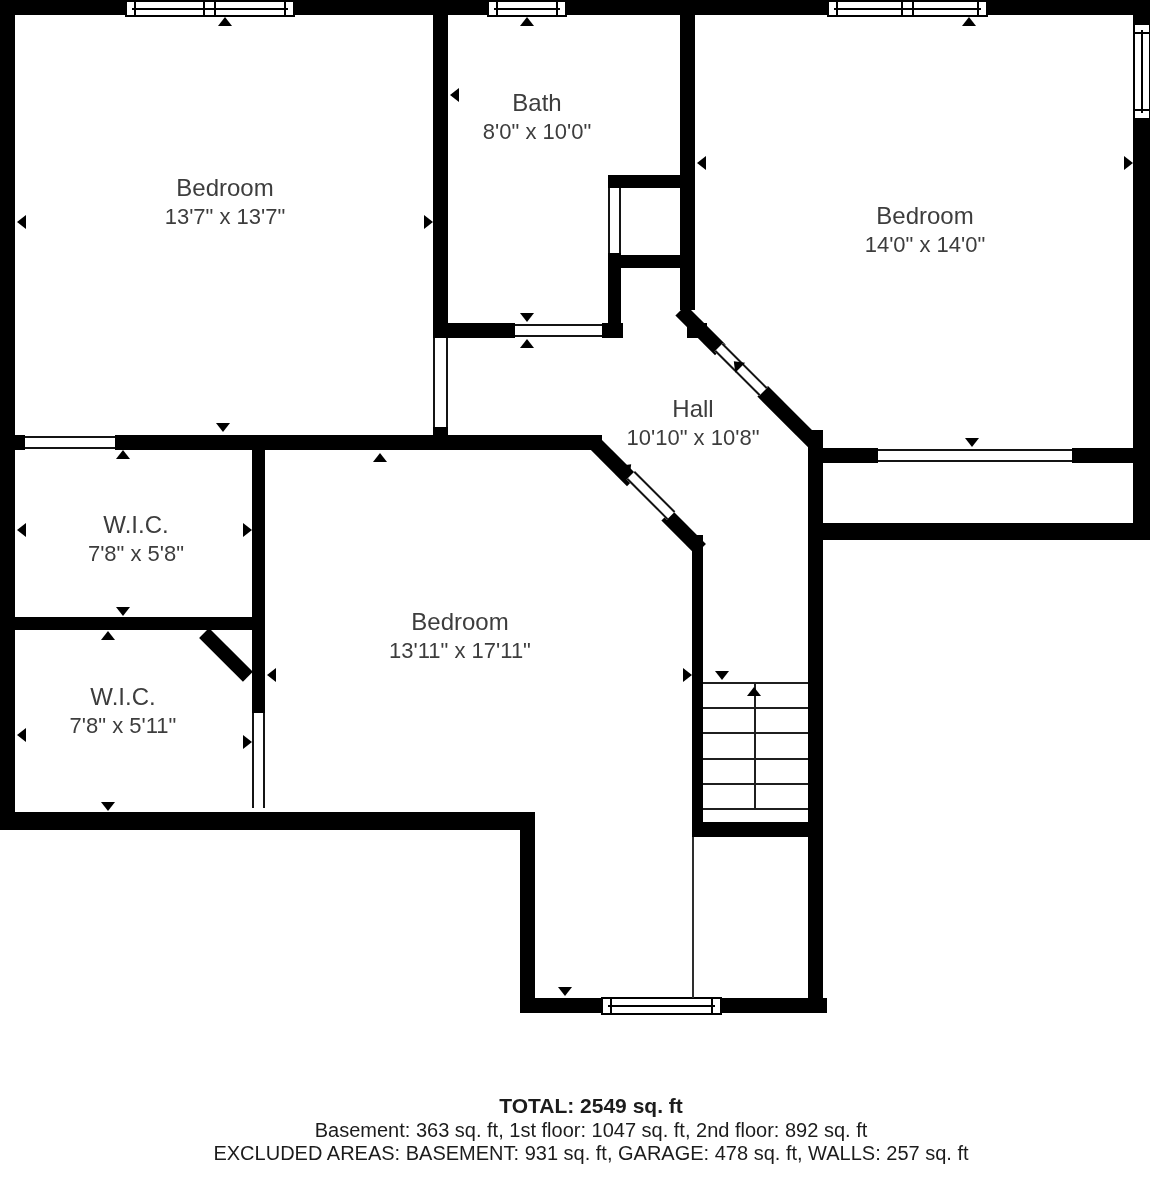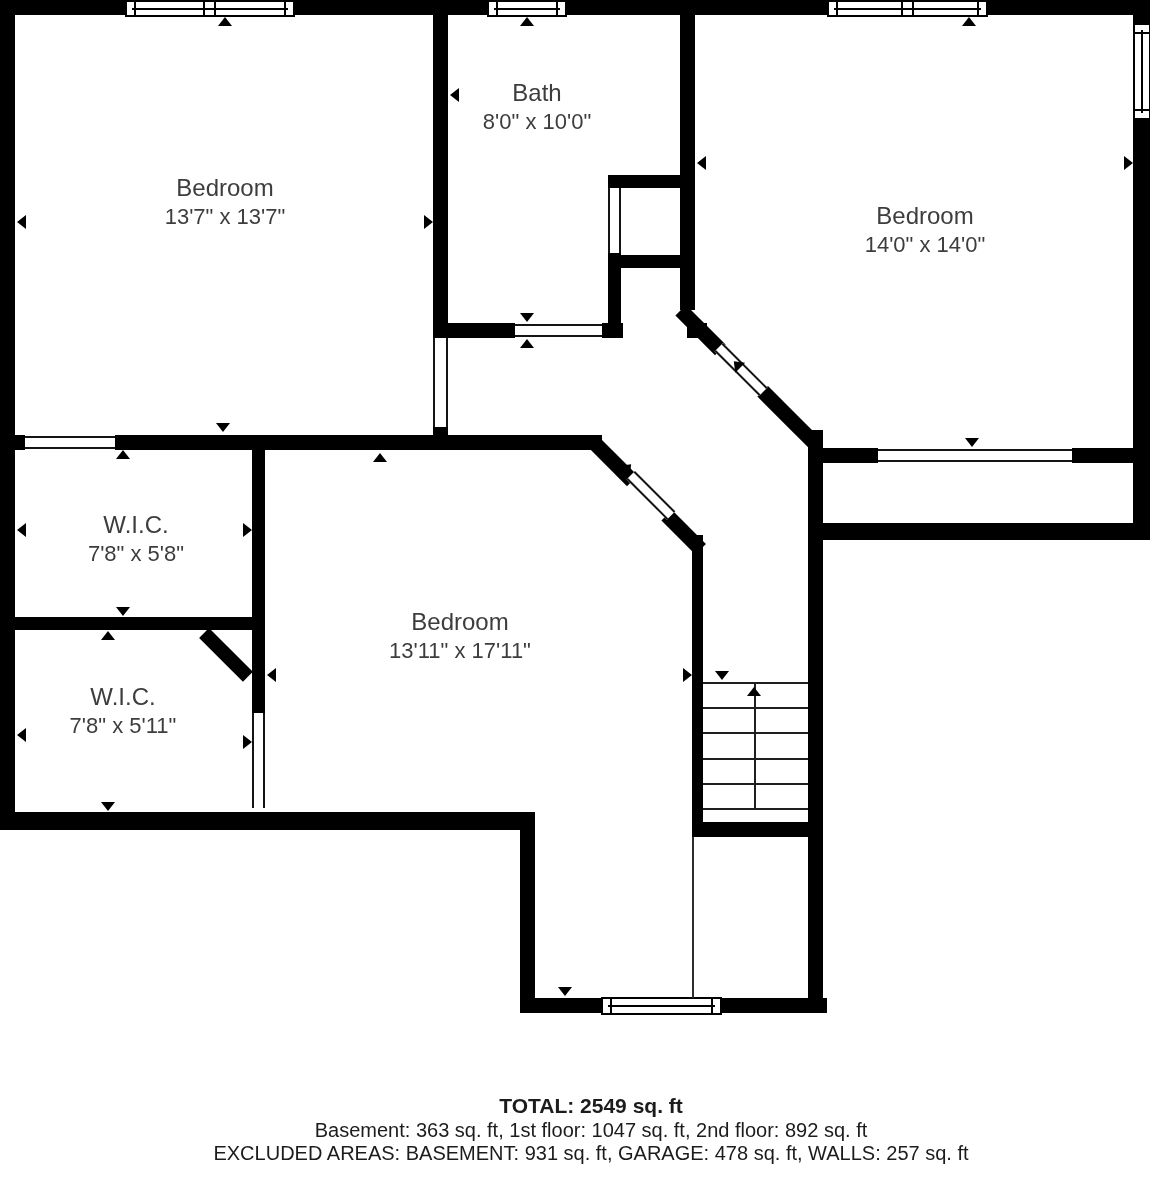--- a/index.html
+++ b/index.html
@@ -135,27 +135,31 @@
       <div class="tri up" style="left: 373px; top: 453px;"></div>
       <div class="tri down" style="left: 216px; top: 423px;"></div>
       <div class="tri up" style="left: 621px; top: 463px; transform: rotate(45deg); transform-origin: 50% 50%;"></div>
       <div class="tri up" style="left: 730px; top: 360px; transform: rotate(-45deg); transform-origin: 50% 50%;"></div>
       <div class="tri down" style="left: 715px; top: 671px;"></div>
       <div class="tri down" style="left: 558px; top: 987px;"></div>
       <div class="room-label" style="left: 225px; top: 202px;">
         <div class="room-name">Bedroom</div>
         <div class="room-dims">13'7" x 13'7"</div>
       </div>
-      <div class="room-label" style="left: 537px; top: 107px;">
+      <div class="room-label" style="left: 537px; top: 117px;">
         <div class="room-name">Bath</div>
         <div class="room-dims">8'0" x 10'0"</div>
       </div>
       <div class="room-label" style="left: 925px; top: 230px;">
         <div class="room-name">Bedroom</div>
         <div class="room-dims">14'0" x 14'0"</div>
+      </div>
+      <div class="room-label" style="left: 693px; top: 423px;">
+        <div class="room-name">Hall</div>
+        <div class="room-dims">10'10" x 10'8"</div>
       </div>
       <div class="room-label" style="left: 136px; top: 539px;">
         <div class="room-name">W.I.C.</div>
         <div class="room-dims">7'8" x 5'8"</div>
       </div>
       <div class="room-label" style="left: 123px; top: 711px;">
         <div class="room-name">W.I.C.</div>
         <div class="room-dims">7'8" x 5'11"</div>
       </div>
       <div class="room-label" style="left: 460px; top: 636px;">

